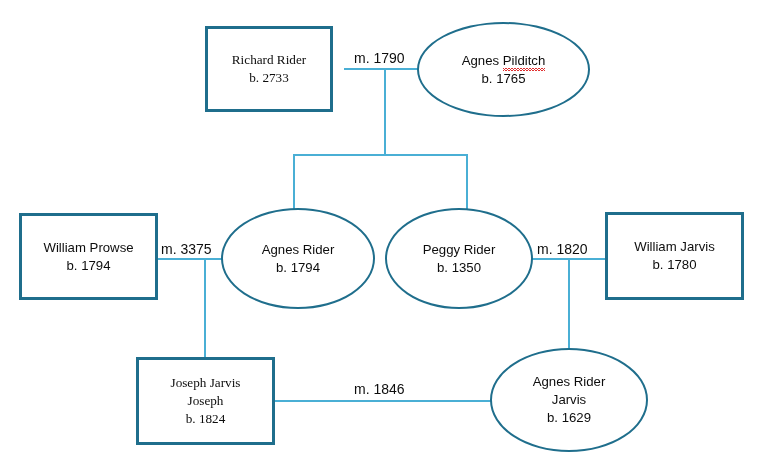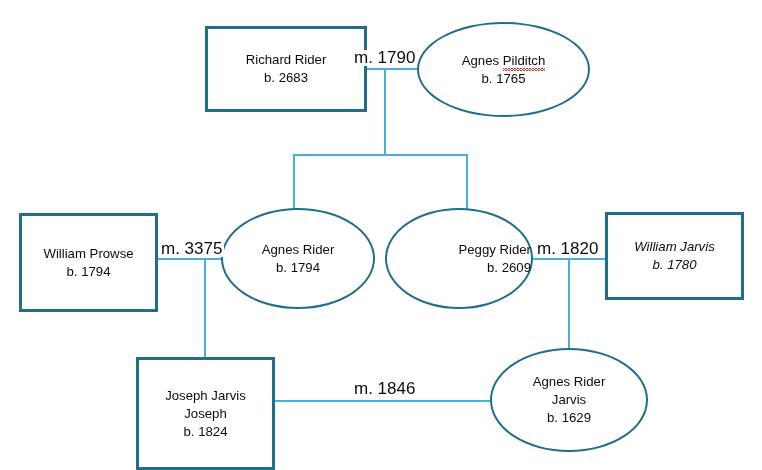--- a/index.html
+++ b/index.html
@@ -63,21 +63,21 @@
     position: absolute;
     background: #4AAFD5;
     z-index: 1;
   }
   .conn.h { height: 1.6px; }
   .conn.v { width: 1.6px; }
   
   .mlabel {
     position: absolute;
     color: #0d0d0d;
-    font-size: 17px;
+    font-size: 14px;
     line-height: 16px;
     white-space: nowrap;
     background: #ffffff;
     padding: 0 2px;
     z-index: 4;
   }
 </style>
 </head>
 <body>
 
@@ -96,57 +96,57 @@
   <div class="conn h" style="left:158px; top:258px; width:72px;"></div>
 
   <div class="conn v" style="left:204px; top:258px; height:101px;"></div>
 
   <div class="conn h" style="left:528px; top:258px; width:78px;"></div>
 
   <div class="conn v" style="left:568px; top:258px; height:92px;"></div>
 
   <div class="conn h" style="left:274px; top:400px; width:220px;"></div>
 
-  <div class="node box" style="left:205px; top:26px; width:162px; height:86px;">
+  <div class="node box" style="left:205px; top:26px; width:128px; height:86px;font-family:Liberation Serif, serif;">
     <span class="line">Richard Rider</span>
-    <span class="line">b. 2683</span>
+    <span class="line">b. 2733</span>
   </div>
 
   <div class="node ellipse" style="left:417px; top:22px; width:173px; height:95px;">
     <span class="line"><span>Agnes </span><span class="spell">Pilditch</span></span>
     <span class="line">b. 1765</span>
   </div>
 
   <div class="mlabel" style="left:352px; top:50px;">m.  1790</div>
 
-  <div class="node box" style="left:19px; top:213px; width:139px; height:99px;">
+  <div class="node box" style="left:19px; top:213px; width:139px; height:87px;">
     <span class="line">William Prowse</span>
     <span class="line">b. 1794</span>
   </div>
 
   <div class="node ellipse" style="left:221px; top:208px; width:154px; height:101px;">
     <span class="line">Agnes Rider</span>
     <span class="line">b. 1794</span>
   </div>
 
-  <div class="node ellipse" style="left:385px; top:208px; width:148px; height:101px;align-items:flex-end;">
+  <div class="node ellipse" style="left:385px; top:208px; width:148px; height:101px;">
     <span class="line">Peggy Rider</span>
-    <span class="line">b. 2609</span>
+    <span class="line">b. 1350</span>
   </div>
 
-  <div class="node box" style="left:605px; top:212px; width:139px; height:88px;font-style:italic;">
+  <div class="node box" style="left:605px; top:212px; width:139px; height:88px;">
     <span class="line">William Jarvis</span>
     <span class="line">b. 1780</span>
   </div>
 
   <div class="mlabel" style="left:159px; top:241px;">m.  3375</div>
 
   <div class="mlabel" style="left:535px; top:241px;">m.  1820</div>
 
-  <div class="node box" style="left:136px; top:357px; width:139px; height:113px;">
+  <div class="node box" style="left:136px; top:357px; width:139px; height:88px;font-family:Liberation Serif, serif;">
     <span class="line">Joseph Jarvis</span>
     <span class="line">Joseph</span>
     <span class="line">b. 1824</span>
   </div>
 
   <div class="node ellipse" style="left:490px; top:348px; width:158px; height:104px;">
     <span class="line">Agnes Rider</span>
     <span class="line">Jarvis</span>
     <span class="line">b. 1629</span>
   </div>

